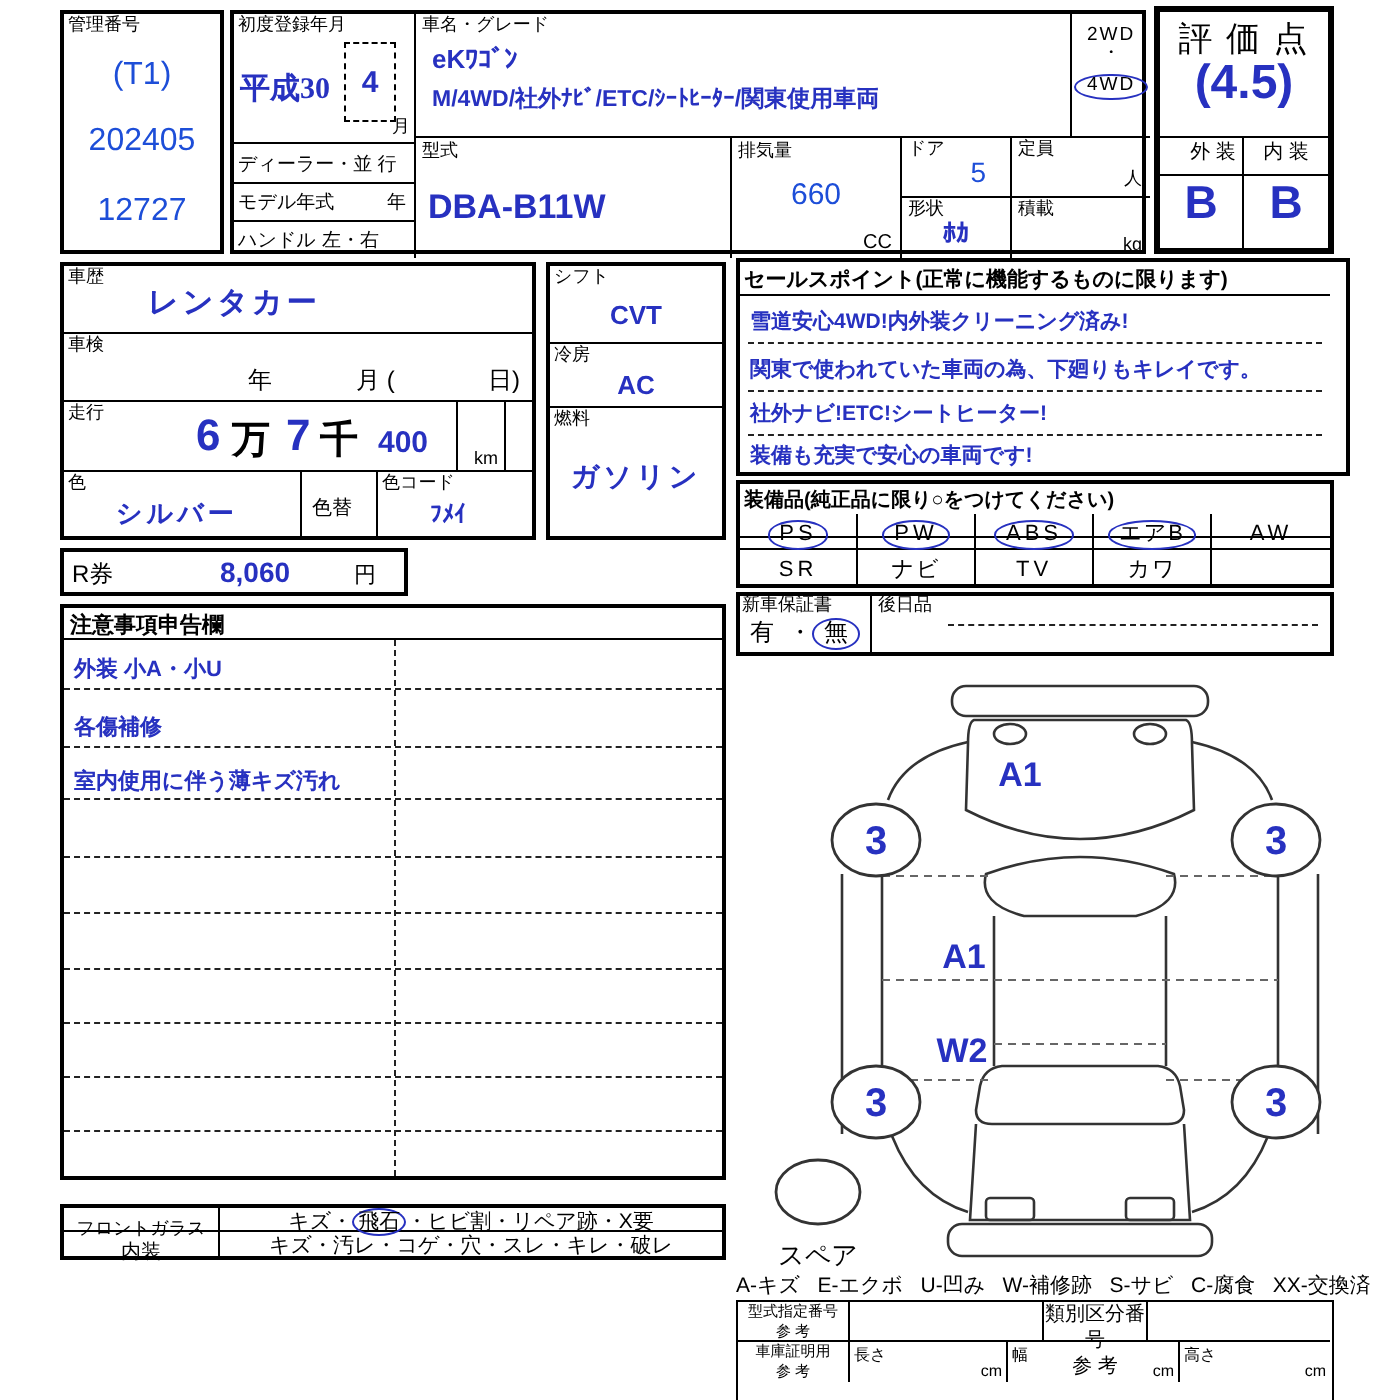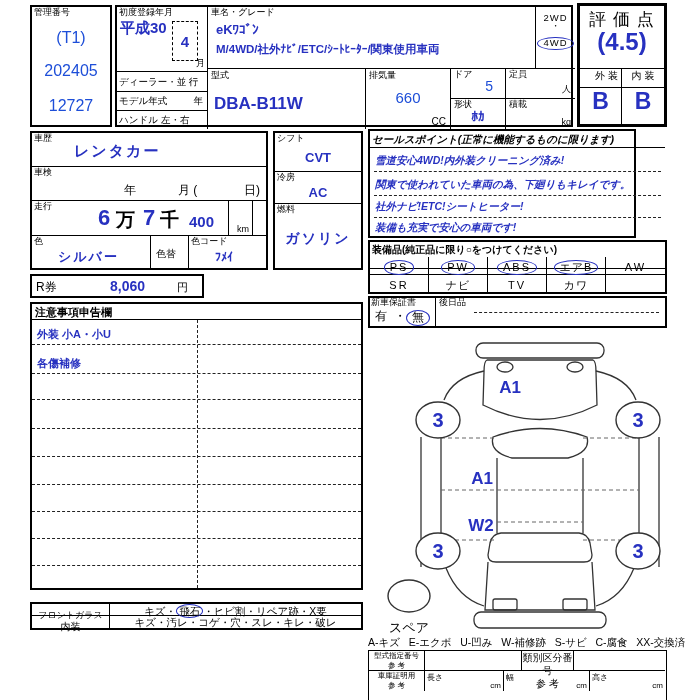--- a/index.html
+++ b/index.html
@@ -31,21 +31,21 @@
     <div class="cell lbl" style="left:2px;top:1px;">管理番号</div>
     <div class="cell pen ctr" style="left:0;top:22px;width:100%;font-size:16px;">(T1)</div>
     <div class="cell pen ctr" style="left:0;top:55px;width:100%;font-size:16px;">202405</div>
     <div class="cell pen ctr" style="left:0;top:90px;width:100%;font-size:16px;">12727</div>
   </div>
 
   <div class="box" style="left:115px;top:5px;width:458px;height:122px;">
 
     <div class="cell br bb" style="left:0;top:0;width:91px;height:65px;">
       <div class="cell lbl" style="left:2px;top:1px;">初度登録年月</div>
-      <div class="cell pen-b" style="left:3px;top:12px;font-size:15px;">平成30</div>
+      <div class="cell pen-b" style="left:3px;top:28px;font-size:15px;font-family:Liberation Serif, serif;">平成30</div>
       <div class="cell dashbox ctr" style="left:55px;top:14px;width:26px;height:40px;">
         <span class="pen-b" style="font-size:15px;line-height:40px;">4</span>
       </div>
       <div class="cell lbl" style="right:2px;bottom:2px;">月</div>
     </div>
 
     <div class="cell br bb" style="left:0;top:65px;width:91px;height:20px;">
       <div class="cell" style="left:2px;top:4px;font-size:9.5px;">ディーラー・並 行</div>
     </div>
 
@@ -162,21 +162,21 @@
       <div class="cell pen-b ctr" style="left:0;top:26px;width:100%;font-size:14px;letter-spacing:2px;">ガソリン</div>
     </div>
   </div>
 
   <div class="box" style="left:30px;top:274px;width:174px;height:24px;">
     <div class="cell" style="left:4px;top:3px;font-size:12px;">R券</div>
     <div class="cell pen-b" style="left:78px;top:2px;font-size:14px;">8,060</div>
     <div class="cell" style="right:14px;top:4px;font-size:11px;">円</div>
   </div>
 
-  <div class="box" style="left:368px;top:129px;width:268px;height:109px;font-style:italic;">
+  <div class="box" style="left:368px;top:129px;width:307px;height:109px;">
     <div class="cell bb" style="left:0;top:0;width:295px;height:17px;">
       <div class="cell" style="left:2px;top:2px;font-size:10.5px;font-weight:bold;">セールスポイント(正常に機能するものに限ります)</div>
     </div>
     <div class="cell dashline" style="left:4px;top:17px;width:287px;height:24px;">
       <div class="cell pen-b" style="left:1px;bottom:3px;font-size:10.5px;">雪道安心4WD!内外装クリーニング済み!</div>
     </div>
     <div class="cell dashline" style="left:4px;top:41px;width:287px;height:24px;">
       <div class="cell pen-b" style="left:1px;bottom:3px;font-size:10.5px;">関東で使われていた車両の為、下廻りもキレイです。</div>
     </div>
     <div class="cell dashline" style="left:4px;top:65px;width:287px;height:22px;">
@@ -225,20 +225,21 @@
     <div class="cell dashline" style="left:0;top:53px;width:329px;height:17px;"></div>
     <div class="cell dashline" style="left:0;top:79px;width:329px;height:17px;"></div>
     <div class="cell dashline" style="left:0;top:108px;width:329px;height:17px;"></div>
     <div class="cell dashline" style="left:0;top:136px;width:329px;height:17px;"></div>
     <div class="cell dashline" style="left:0;top:164px;width:329px;height:17px;"></div>
     <div class="cell dashline" style="left:0;top:191px;width:329px;height:17px;"></div>
     <div class="cell dashline" style="left:0;top:218px;width:329px;height:17px;"></div>
     <div class="cell dashline" style="left:0;top:245px;width:329px;height:17px;"></div>
     <div class="cell pen-b" style="left:5px;top:23px;font-size:11px;">外装 小A・小U</div>
     <div class="cell pen-b" style="left:5px;top:52px;font-size:11px;">各傷補修</div>
+    <div class="cell pen-b" style="left:5px;top:79px;font-size:11px;">室内使用に伴う薄キズ汚れ</div>
   </div>
 
   <svg class="abs" style="left:380px;top:335px;width:290px;height:305px;" viewBox="380 335 290 305">
     <g fill="none" stroke="#333" stroke-width="1.3">
       <rect x="476" y="343" width="128" height="15" rx="7"></rect>
       <path d="M487,360 L593,360 Q596,361 596,372 L597,405 Q540,434 483,405 L484,372 Q484,361 487,360 Z"></path>
       <ellipse cx="505" cy="367" rx="8" ry="5"></ellipse>
       <ellipse cx="575" cy="367" rx="8" ry="5"></ellipse>
       <path d="M493,437 Q540,420 587,437 Q591,452 568,458 L512,458 Q489,452 493,437 Z"></path>
       <path d="M484,371 Q452,378 444,400"></path>

